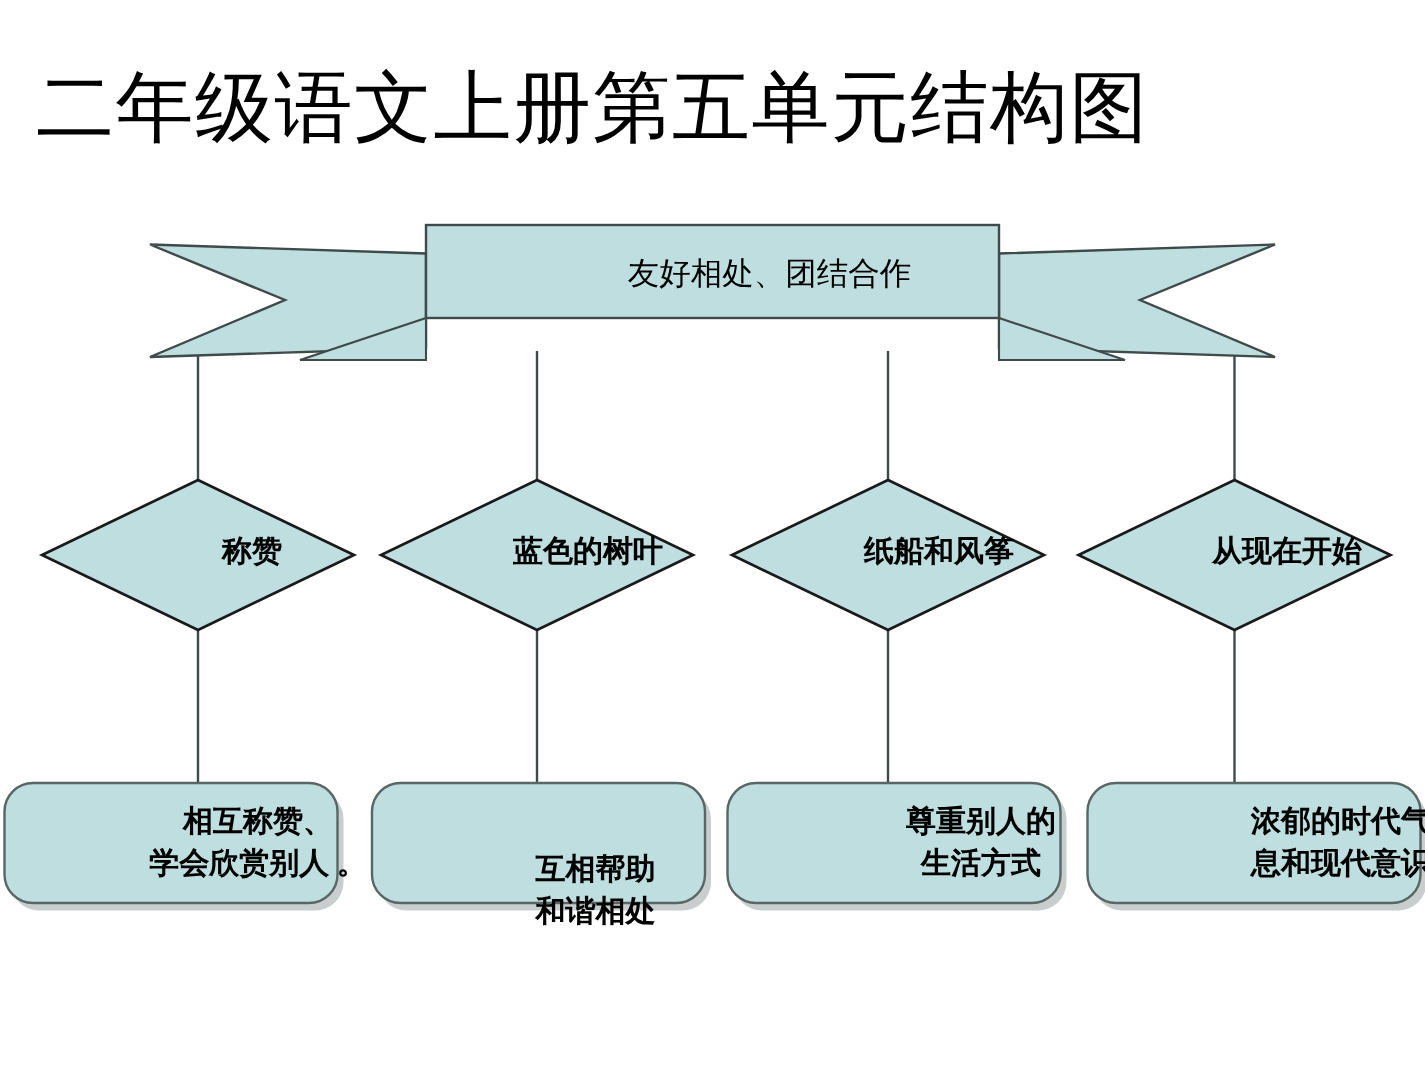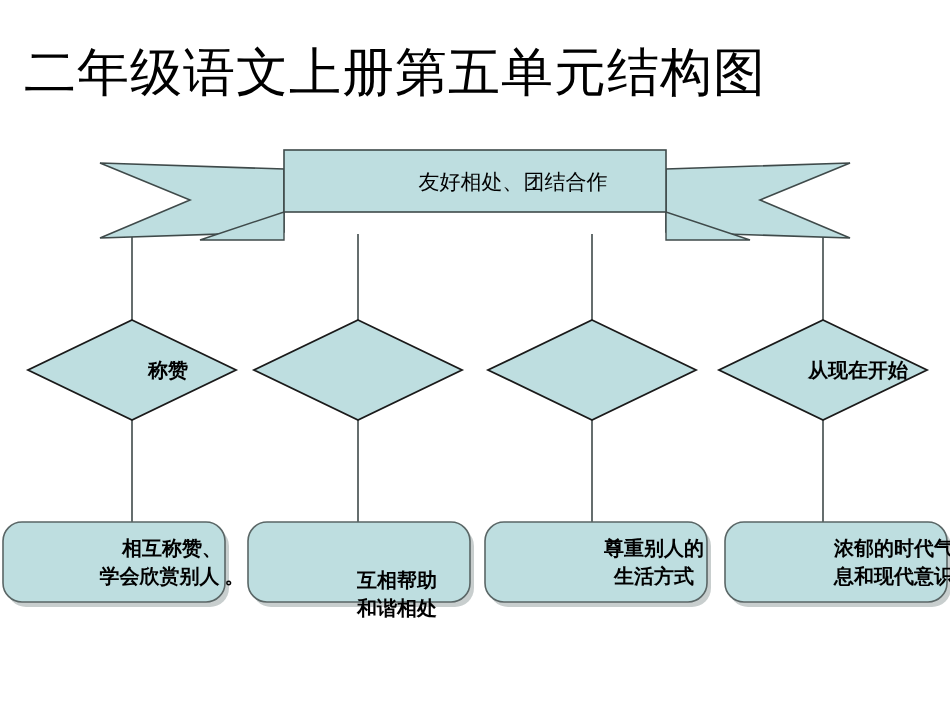--- a/index.html
+++ b/index.html
@@ -50,20 +50,21 @@
   }
   .banner-label {
     font-size: 21px;
     font-weight: 400;
     line-height: 26px;
   }
   .diamond-label {
     font-size: 20px;
     font-weight: 700;
     line-height: 24px;
+    font-family: Liberation Mono, monospace;
   }
   .box-label {
     font-size: 20px;
     font-weight: 700;
     line-height: 28px;
     padding-left: 20px;
   }
 </style>
 </head>
 <body>
@@ -124,21 +125,23 @@
 
       <rect x="729" y="527" width="222" height="80" rx="19" ry="19" fill="#9AA6A6" opacity="0.55"></rect>
       <rect x="725" y="522" width="222" height="80" rx="19" ry="19" fill="#BEDEE0" stroke="#5A6666" stroke-width="1.6"></rect>
     </g>
   </svg>
 
   <div class="shape-label banner-label" style="left:284px; top:169px; width:382px;">友好相处、团结合作</div>
 
   <div class="shape-label diamond-label" style="left:32px; top:358px; width:196px;">称赞</div>
 
+  <div class="shape-label diamond-label" style="left:256px; top:358px; width:196px;">蓝色的树叶</div>
 
+  <div class="shape-label diamond-label" style="left:490px; top:358px; width:196px;">纸船和风筝</div>
 
   <div class="shape-label diamond-label" style="left:722px; top:358px; width:196px;">从现在开始</div>
 
   <div class="shape-label box-label" style="left:3px; top:534px; width:222px;">相互称赞、
 学会欣赏别人 。</div>
 
   <div class="shape-label box-label" style="left:248px; top:566px; width:182px;">互相帮助
 和谐相处</div>
 
   <div class="shape-label box-label" style="left:485px; top:534px; width:222px;">尊重别人的

